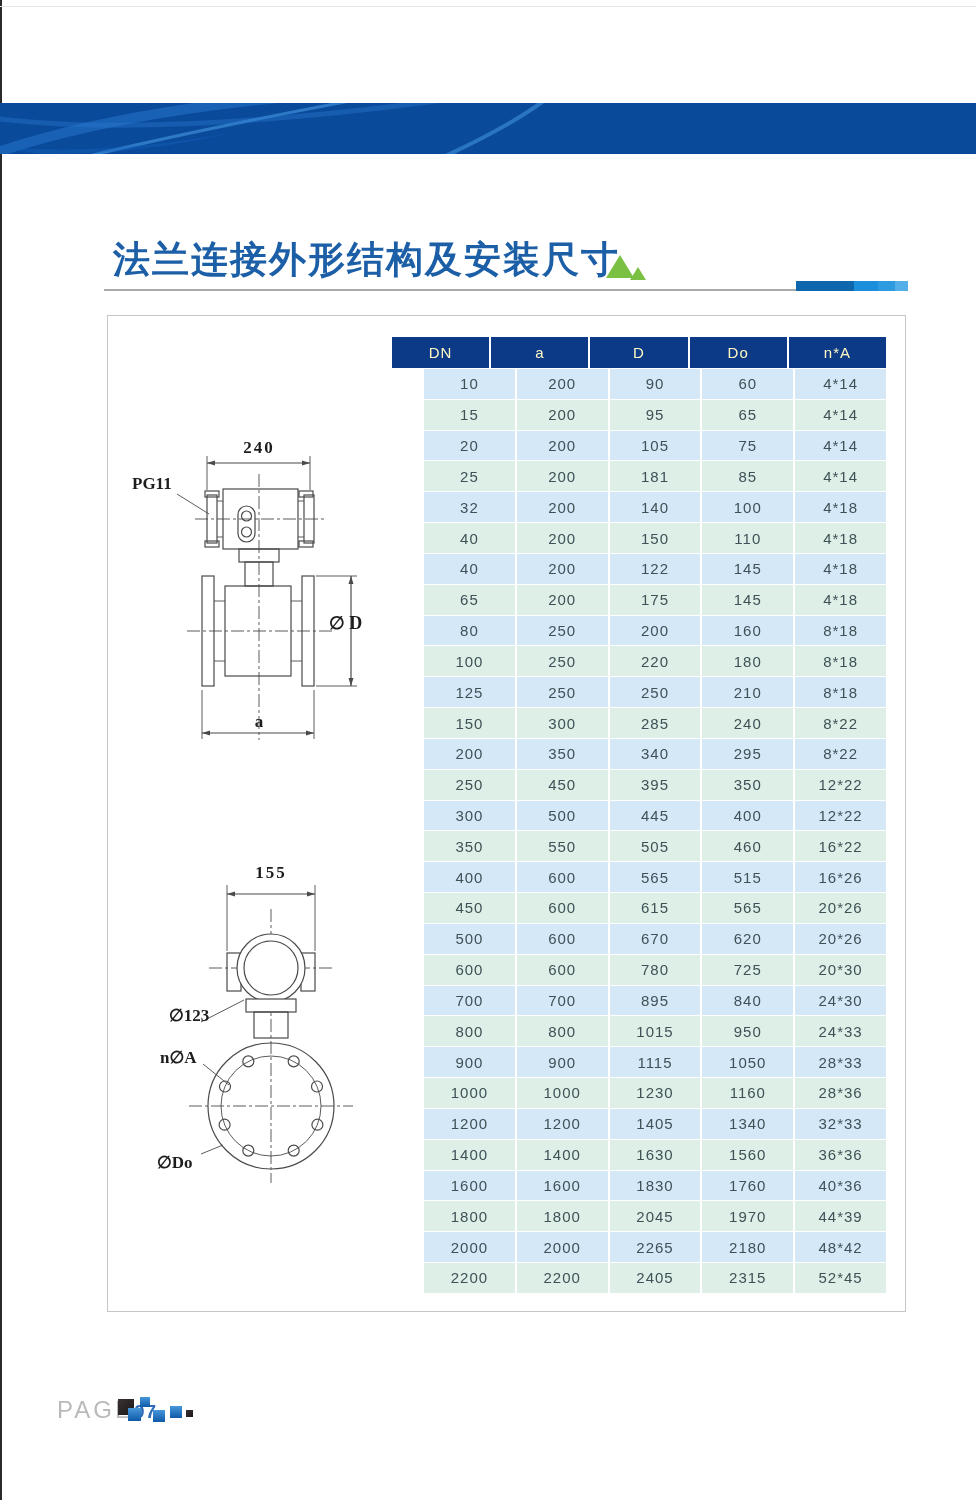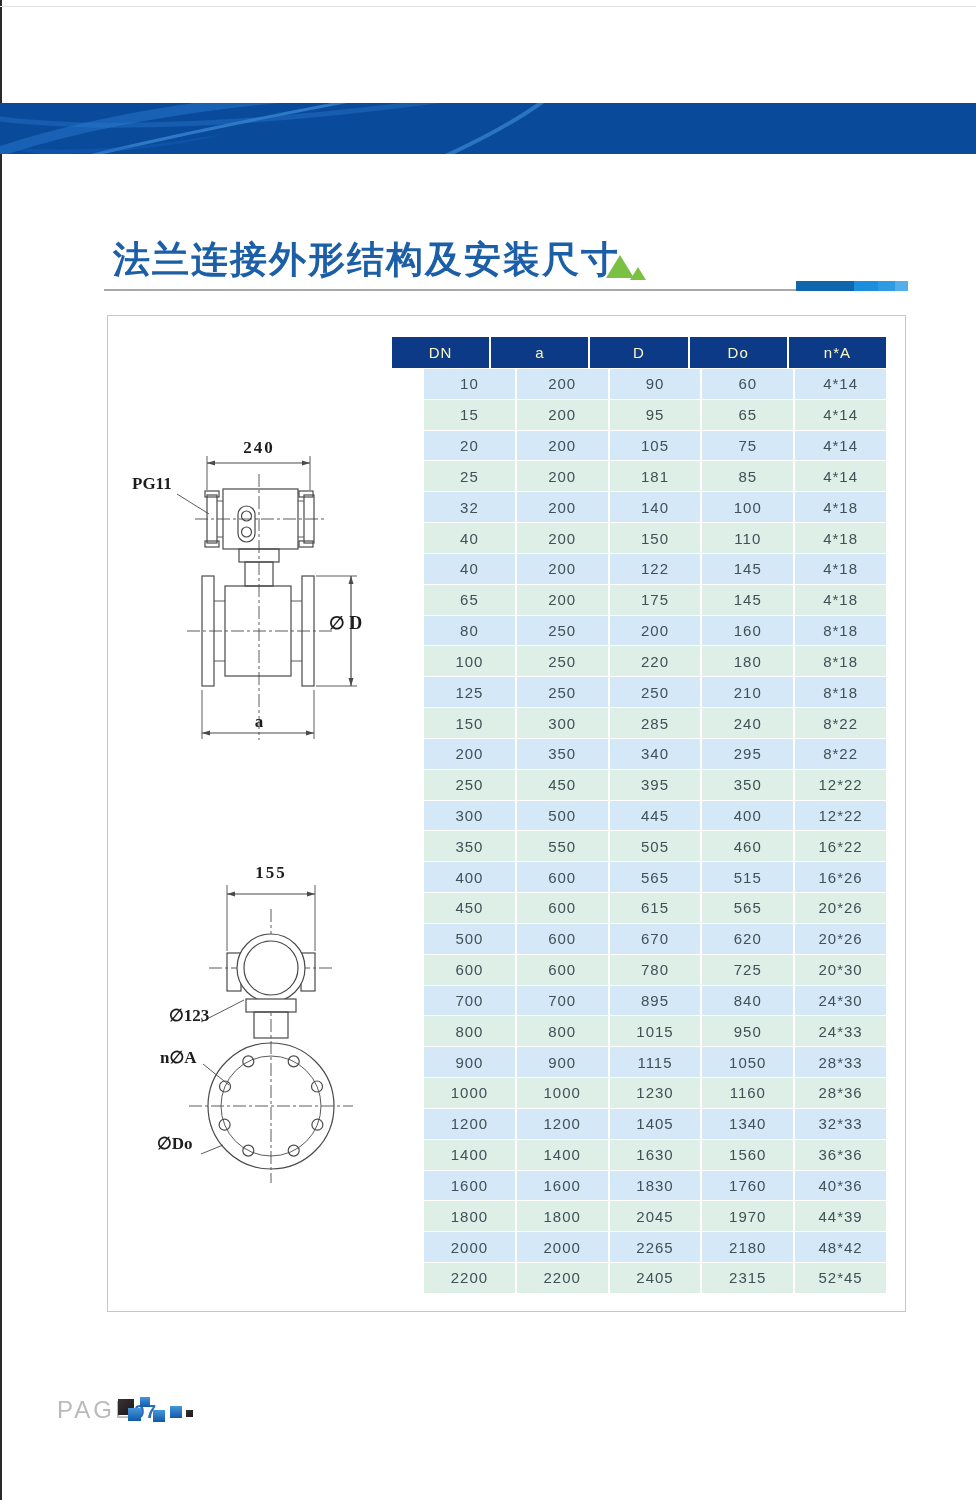--- a/index.html
+++ b/index.html
@@ -57,21 +57,21 @@
   .draw2 { left:43px; top:545px; width:280px; height:330px; }
   .dlabel { position:absolute; font-family:"Liberation Serif","DejaVu Serif",serif;
     font-weight:bold; color:#1d1d1d; font-size:17px; white-space:nowrap; }
   .dl-240  { left:119px; top:0;    width:42px; text-align:center; letter-spacing:2px;}
   .dl-pg11 { left:13px;  top:36px; }
   .dl-diaD { left:210px; top:174px; font-size:18px; }
   .dl-a    { left:119px; top:274px; width:42px; text-align:center; }
   .dl-155  { left:99px;  top:2px;  width:42px; text-align:center; letter-spacing:2px;}
   .dl-123  { left:6px;   top:144px;margin-left:12px; }
   .dl-nA   { left:9px;   top:186px; }
-  .dl-Do   { left:6px;   top:272px; }
+  .dl-Do   { left:6px;   top:291px; }
 
   
   .footer { position:absolute; left:57px; top:1396px; height:30px; }
   .footer-label { font-size:24px; font-weight:normal; color:#b9babc; letter-spacing:3px;text-align:right; }
   .footer-num   { font-size:19px; font-weight:bold; color:#2f6db8; letter-spacing:1px; }
   .sq { position:absolute; }
   .sq-dark { background:linear-gradient(135deg,#3a3233,#1c1718); }
   .sq-blue { background:linear-gradient(180deg,#4697db,#0f5aa8); }
 </style>
 </head>

